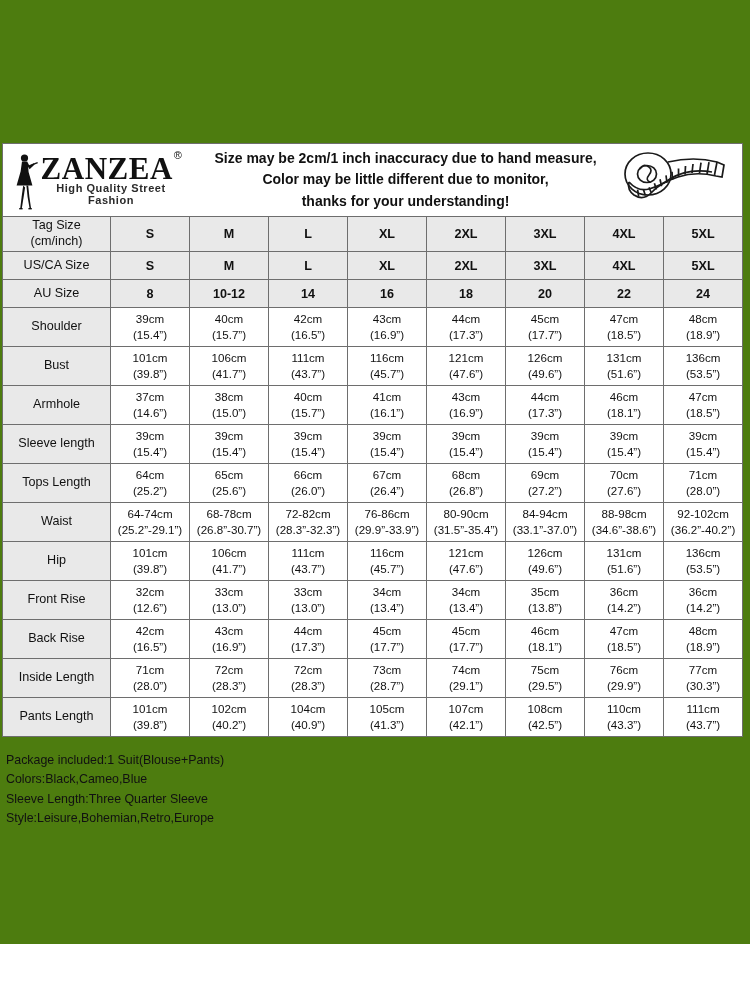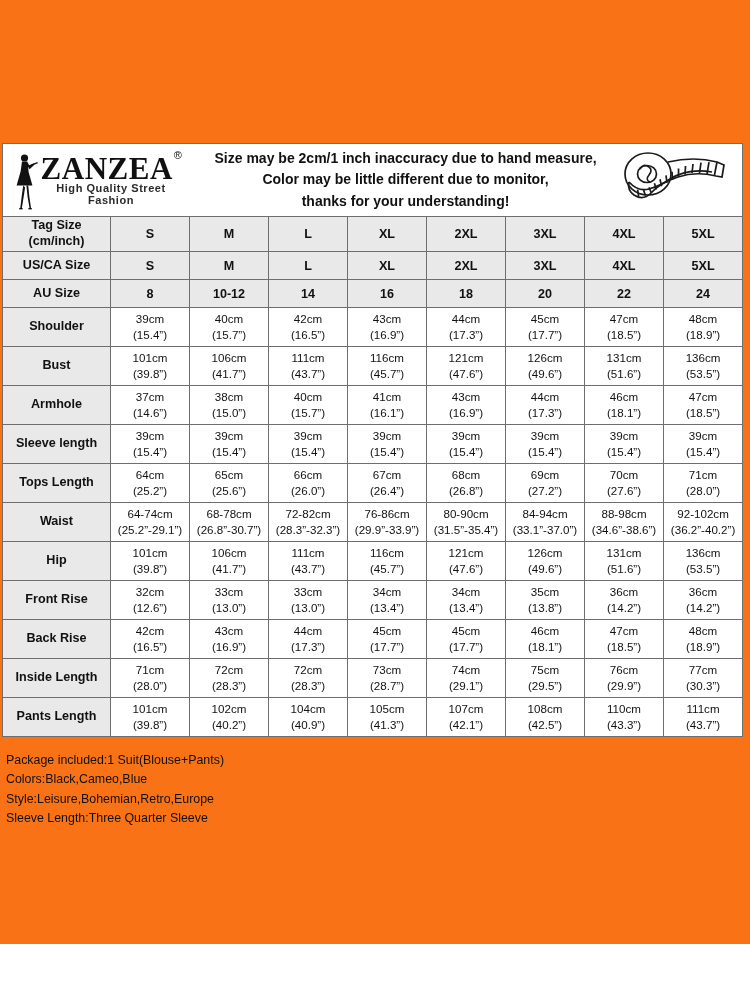--- a/index.html
+++ b/index.html
@@ -15,21 +15,21 @@
     position: relative;
     overflow: hidden;
   }
 
   #page {
     position: absolute;
     left: 0;
     top: 0;
     width: 750px;
     height: 944px;
-    background: #f97316;
+    background: #4d7c0f;
   }
 
   
   #chart-wrap {
     position: absolute;
     left: 2px;
     top: 143px;
     width: 740px;
   }
 
@@ -123,21 +123,21 @@
     flex: 0 0 122px;
     display: flex;
     align-items: center;
     justify-content: center;
   }
 
   
   td.rowlabel {
     background: #e9e9e9;
     font-size: 12.6px;
-    font-weight: 700;
+    font-weight: 400;
     color: #111;
     line-height: 1.25;
   }
   td.head-cell {
     background: #e9e9e9;
     font-size: 12.6px;
     font-weight: 700;
     color: #111;
   }
   td.data-cell {
@@ -667,17 +667,17 @@
               <span class="inch">(43.7”)</span>
             </td>
           </tr>
         </tbody>
     </table>
   </div>
 
   <div id="footer">
       <div class="line">Package included:1 Suit(Blouse+Pants)</div>
       <div class="line">Colors:Black,Cameo,Blue</div>
+      <div class="line">Sleeve Length:Three Quarter Sleeve</div>
       <div class="line">Style:Leisure,Bohemian,Retro,Europe</div>
-      <div class="line">Sleeve Length:Three Quarter Sleeve</div>
     </div>
 
 </div>
 
 </body></html>

